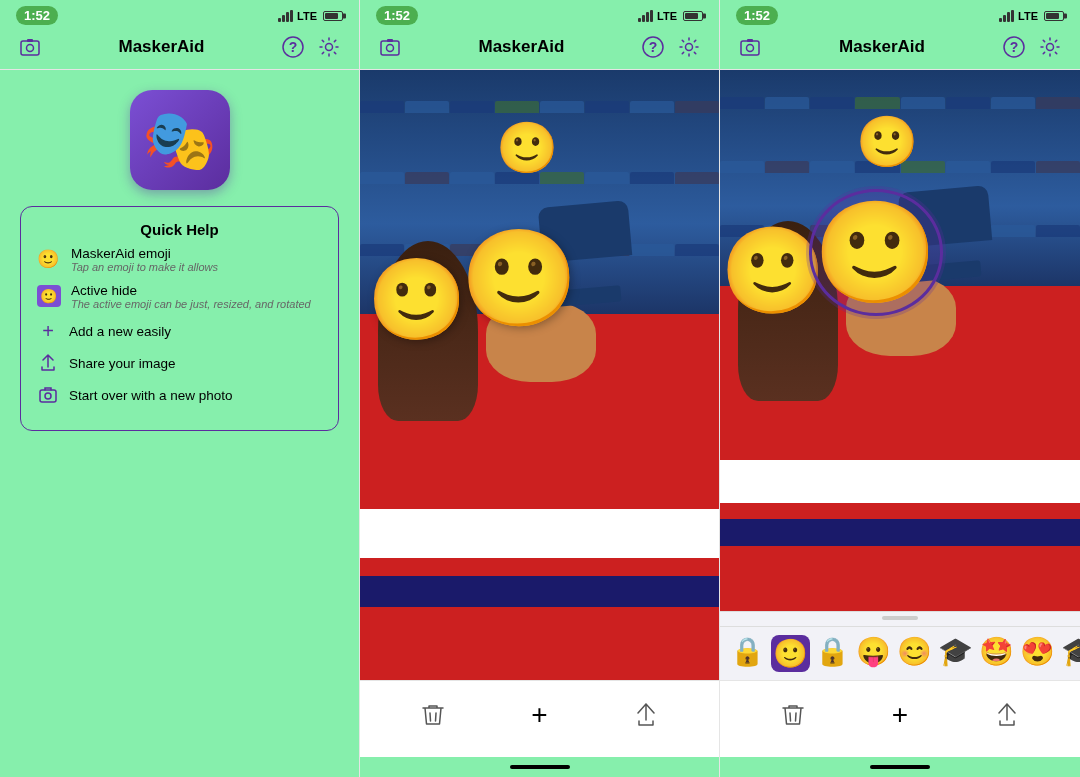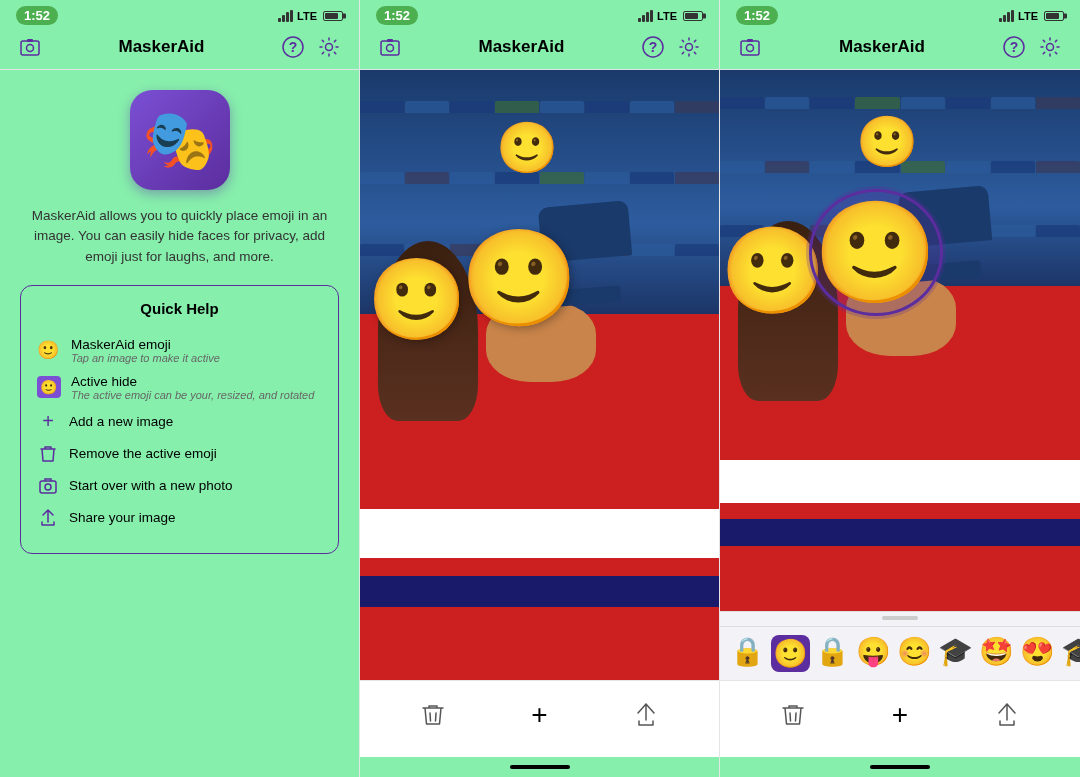--- a/index.html
+++ b/index.html
@@ -148,21 +148,21 @@
       border: 1.5px solid #5b2d9e;
       border-radius: 12px;
       padding: 14px 16px;
       width: 100%;
       margin-bottom: 12px;
     }
     .quick-help-title {
       text-align: center;
       font-size: 15px;
       font-weight: 600;
-      margin-bottom: 20px;
+      margin-bottom: 8px;
       color: #000;
     }
     .help-item {
       display: flex;
       align-items: flex-start;
       gap: 10px;
       margin-bottom: 10px;
     }
     .help-item-icon {
       font-size: 18px;
@@ -390,75 +390,66 @@
       </div>
     </div>
   </div>
 
   <div class="panel1-content">
 
     <div class="app-icon">
       <span style="font-size:60px;">🎭</span>
     </div>
 
-    <p class="app-description">MaskerAid allows you to quickly place emoji in an image. You can easily hide faces for privacy, add emoji just for laughs, and more.</p>
 
     <div class="quick-help-box">
       <div class="quick-help-title">Quick Help</div>
 
       <div class="help-item">
         <div class="help-item-icon">🙂</div>
         <div class="help-item-text">
           <span class="help-item-main">MaskerAid emoji</span>
-          <span class="help-item-sub">Tap an image to make it active</span>
+          <span class="help-item-sub">Tap an emoji to make it allows</span>
         </div>
       </div>
 
       <div class="help-item">
         <div class="help-item-icon purple-bg">🙂</div>
         <div class="help-item-text">
           <span class="help-item-main">Active hide</span>
-          <span class="help-item-sub">The active emoji can be your, resized, and rotated</span>
+          <span class="help-item-sub">The active emoji can be just, resized, and rotated</span>
         </div>
       </div>
 
       <div class="help-action-item">
         <div class="action-icon-circle">
           <span style="font-size:20px;color:#5b2d9e;font-weight:300;">+</span>
         </div>
-        <span class="help-action-text">Add a new image</span>
-      </div>
+        <span class="help-action-text">Add a new easily</span>
+      </div>
+
 
       <div class="help-action-item">
         <div class="action-icon-circle">
           <svg width="16" height="18" viewBox="0 0 16 18" fill="none">
-            <path d="M1 4h14M5 4V2h6v2M2 4l1 12h10l1-12" stroke="#5b2d9e" stroke-width="1.5" stroke-linecap="round" stroke-linejoin="round"></path>
+            <path d="M8 1v12M3 6l5-5 5 5M2 13v3h12v-3" stroke="#5b2d9e" stroke-width="1.5" stroke-linecap="round" stroke-linejoin="round"></path>
           </svg>
         </div>
-        <span class="help-action-text">Remove the active emoji</span>
+        <span class="help-action-text">Share your image</span>
       </div>
 
       <div class="help-action-item">
         <div class="action-icon-circle">
           <svg width="18" height="16" viewBox="0 0 18 16" fill="none">
             <rect x="1" y="3" width="16" height="12" rx="2" stroke="#5b2d9e" stroke-width="1.5" fill="none"></rect>
             <circle cx="9" cy="9" r="3" stroke="#5b2d9e" stroke-width="1.5" fill="none"></circle>
             <path d="M6 3V1h6v2" stroke="#5b2d9e" stroke-width="1.5" stroke-linecap="round"></path>
           </svg>
         </div>
         <span class="help-action-text">Start over with a new photo</span>
-      </div>
-
-      <div class="help-action-item">
-        <div class="action-icon-circle">
-          <svg width="16" height="18" viewBox="0 0 16 18" fill="none">
-            <path d="M8 1v12M3 6l5-5 5 5M2 13v3h12v-3" stroke="#5b2d9e" stroke-width="1.5" stroke-linecap="round" stroke-linejoin="round"></path>
-          </svg>
-        </div>
-        <span class="help-action-text">Share your image</span>
       </div>
 
     </div>
   </div>
 
 </div>
 
 <div class="phone-panel panel2">
 
   <div class="status-bar">

